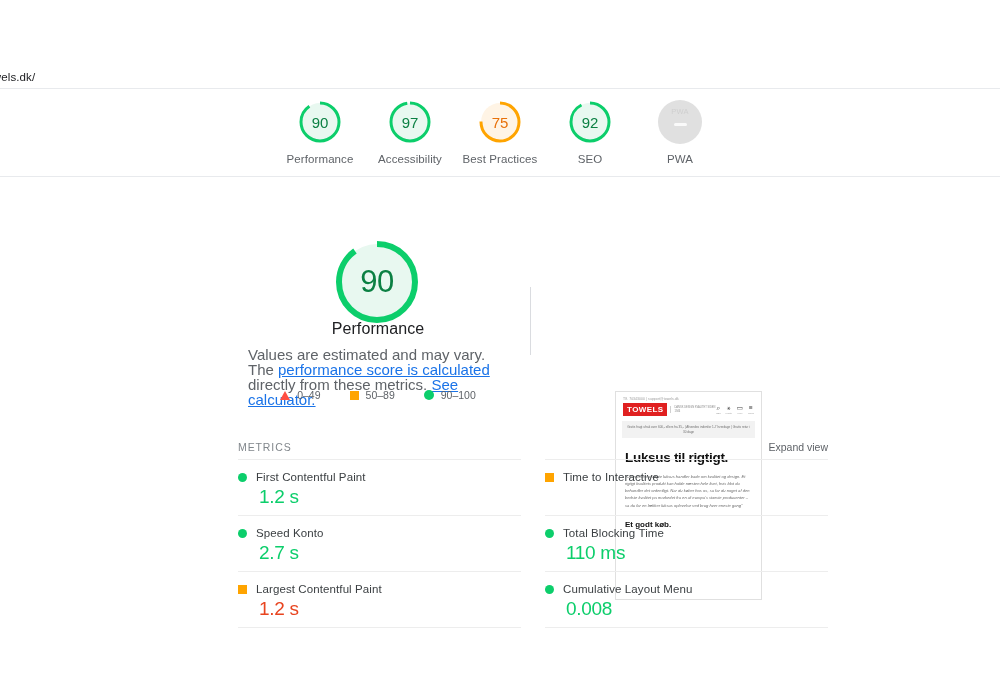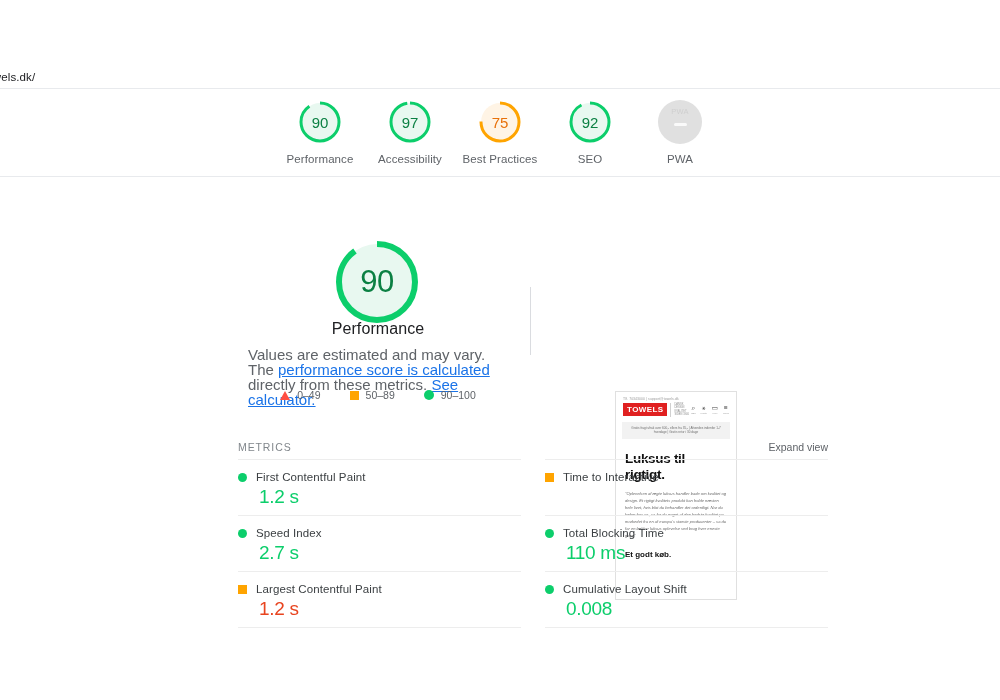--- a/index.html
+++ b/index.html
@@ -101,21 +101,21 @@
   .cir { width: 10px; height: 10px; border-radius: 50%; background: #0cce6b; }
 
   .vdivider {
     position: absolute; left: 530px; top: 110px;
     width: 1px; height: 68px; background: #dadce0;
   }
 
   
   .thumb {
     position: absolute; left: 615px; top: 214px;
-    width: 122px; height: 209px;
+    width: 147px; height: 209px;
     background: #fff; border: 1px solid #e0e0e0;
     overflow: hidden;
   }
   .t-topbar {
     padding: 5px 7px 2px 7px;
     font-size: 3.4px; color: #9a9a9a; letter-spacing: .1px;
   }
   .t-logorow {
     display: flex; align-items: center; justify-content: space-between;
     padding: 0 7px 5px 7px;
@@ -329,21 +329,21 @@
       <div class="metric colgap"></div>
       <div class="metric">
         <div class="mrow">
           <div class="m-sq" style="background:#ffa400"></div>
           <span class="mname">Time to Interactive</span>
         </div>
       </div>
       <div class="metric">
         <div class="mrow">
           <div class="m-dot" style="background:#0cce6b"></div>
-          <span class="mname">Speed Index</span>
+          <span class="mname">Speed Konto</span>
         </div>
         <div class="mval" style="color:#0cce6b">2.7 s</div>
       </div>
       <div class="metric colgap"></div>
       <div class="metric">
         <div class="mrow">
           <div class="m-dot" style="background:#0cce6b"></div>
           <span class="mname">Total Blocking Time</span>
         </div>
         <div class="mval" style="color:#0cce6b">110 ms</div>
@@ -352,21 +352,21 @@
         <div class="mrow">
           <div class="m-sq" style="background:#ffa400"></div>
           <span class="mname">Largest Contentful Paint</span>
         </div>
         <div class="mval" style="color:#e8441f">1.2 s</div>
       </div>
       <div class="metric colgap"></div>
       <div class="metric">
         <div class="mrow">
           <div class="m-dot" style="background:#0cce6b"></div>
-          <span class="mname">Cumulative Layout Shift</span>
+          <span class="mname">Cumulative Layout Menu</span>
         </div>
         <div class="mval" style="color:#0cce6b">0.008</div>
       </div>
     </div>
 
   <div class="botline" id="botline-l"></div>
   <div class="botline" id="botline-r"></div>
 
 </div>
 

